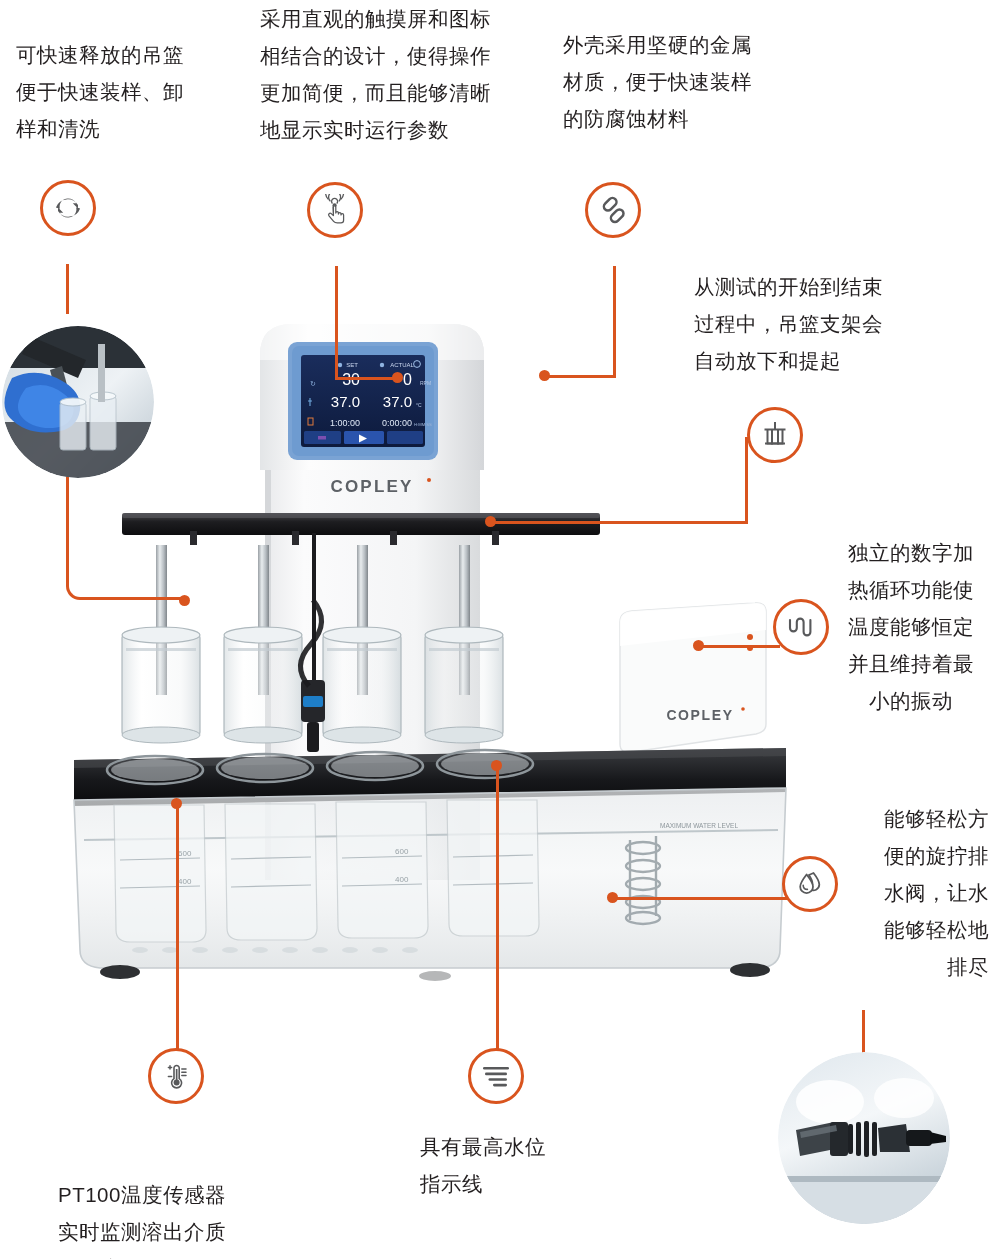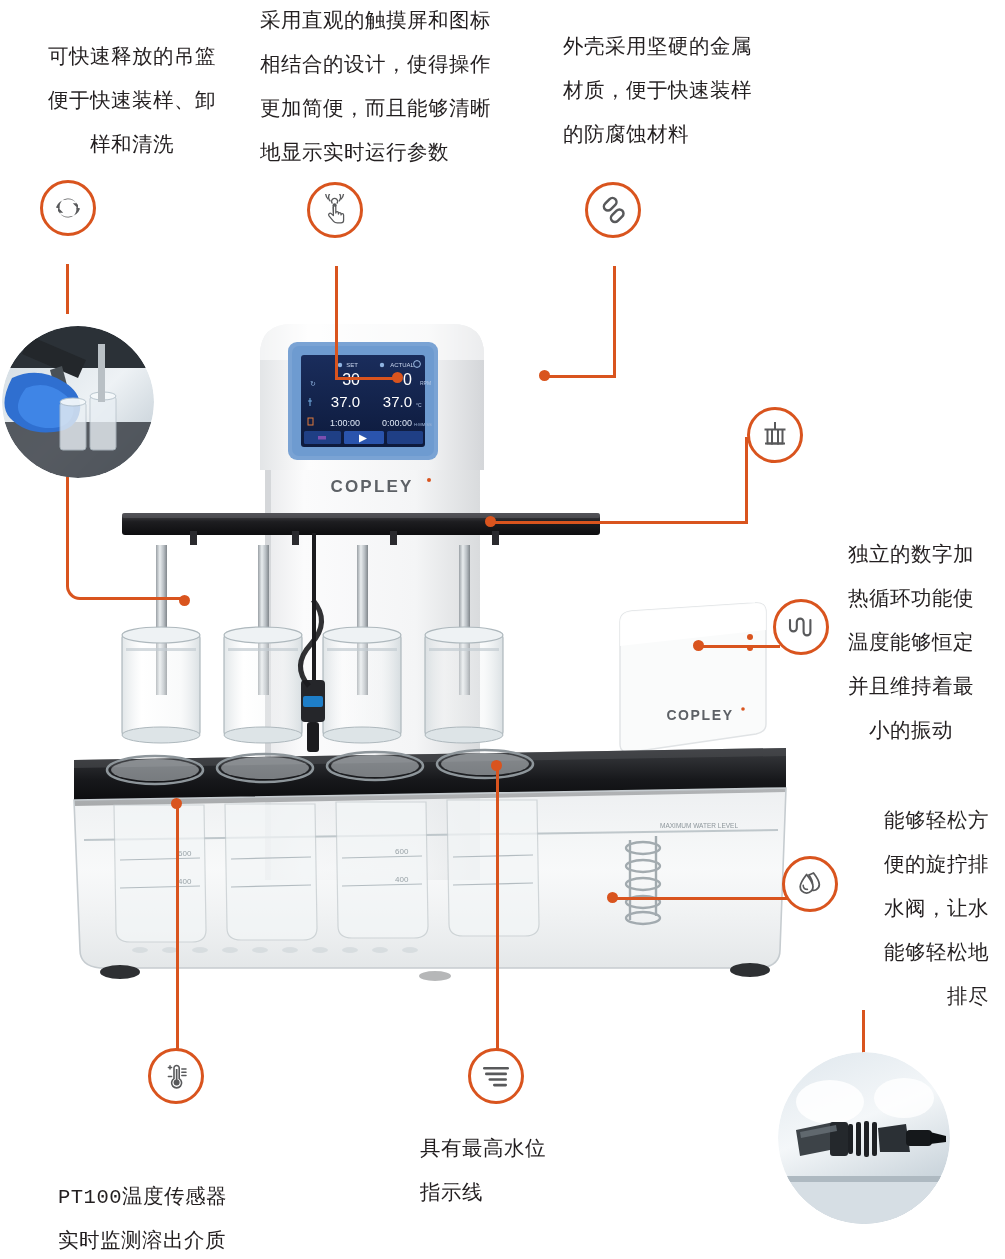--- a/index.html
+++ b/index.html
@@ -16,25 +16,24 @@
     width: 1005px;
     height: 1259px;
     overflow: hidden;
     background: #ffffff;
   }
 
   
   .callout-text {
     position: absolute;
     font-size: 20.5px;
-    line-height: 44px;
+    line-height: 37px;
     letter-spacing: 0.5px;
     color: #231f20;
     white-space: pre-line;
-    font-family: Liberation Mono, monospace;
   }
   .callout-text.align-right { text-align: right; }
 
   
   .icon-badge {
     position: absolute;
     width: 56px; height: 56px;
     border-radius: 50%;
     border: 3px solid #d9541e;
     background: #ffffff;
@@ -518,33 +517,36 @@
         <g fill="#58595b">
           <rect x="2" y="4" width="26" height="2.6" rx="1.3"></rect>
           <rect x="4" y="9.6" width="22" height="2.6" rx="1.3"></rect>
           <rect x="7.5" y="15.2" width="18.5" height="2.6" rx="1.3"></rect>
           <rect x="12" y="20.8" width="14" height="2.6" rx="1.3"></rect>
         </g>
       </svg>
     </span>
   </div>
 
-  <div class="callout-text" style="left:16px; top:36px; width:232px;text-align:center;">可快速释放的吊篮
+  <div class="callout-text" style="left:16px; top:36px; width:232px;">可快速释放的吊篮
 便于快速装样、卸
 样和清洗</div>
 
   <div class="callout-text" style="left:260px; top:0px; width:300px;">采用直观的触摸屏和图标
 相结合的设计，使得操作
 更加简便，而且能够清晰
 地显示实时运行参数</div>
 
   <div class="callout-text" style="left:563px; top:26px; width:260px;">外壳采用坚硬的金属
 材质，便于快速装样
 的防腐蚀材料</div>
 
+  <div class="callout-text" style="left:694px; top:268px; width:260px;">从测试的开始到结束
+过程中，吊篮支架会
+自动放下和提起</div>
 
   <div class="callout-text align-right" style="left:833px; top:534px; width:156px;text-align:center;">独立的数字加
 热循环功能使
 温度能够恒定
 并且维持着最
 小的振动</div>
 
   <div class="callout-text align-right" style="left:833px; top:800px; width:156px;">能够轻松方
 便的旋拧排
 水阀，让水

